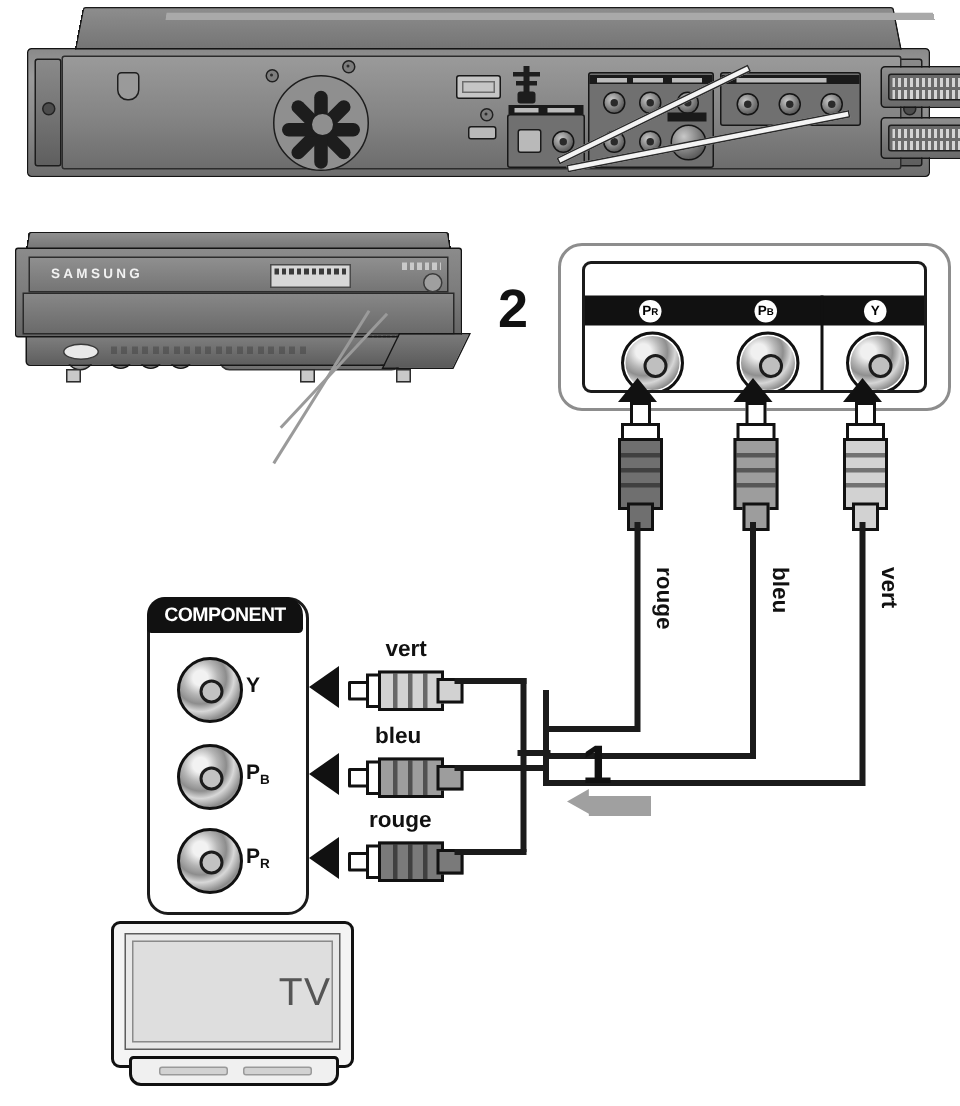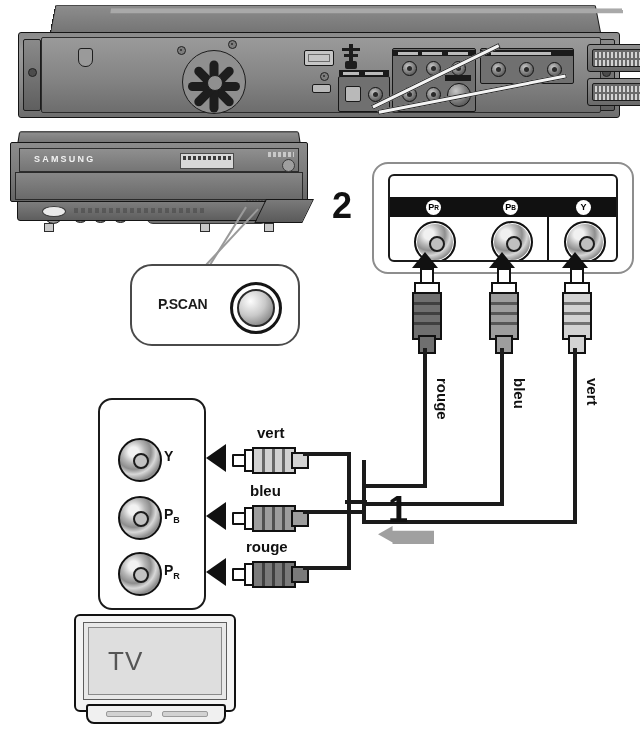--- a/index.html
+++ b/index.html
@@ -58,21 +58,21 @@
     border:1.6px solid #161616;border-radius:3px;
   }
   .scart-in{position:absolute;left:4px;top:4px;right:4px;bottom:4px;background:#6a6a6a;border:1.2px solid #1d1d1d;border-radius:2px;overflow:hidden;}
   .scart-pins{position:absolute;left:2px;top:2px;right:2px;height:6px;background:repeating-linear-gradient(90deg,#d4d4d4 0 2px,#6a6a6a 2px 4px);}
   .scart-pins.b{top:10px;}
 
   
   .callout{position:absolute;background:#f4f4f4;border:1.1px solid #2a2a2a;transform-origin:0 50%;height:3px;}
 
   
-  #front-device{left:8px;top:131px;width:300px;height:92px;}
+  #front-device{left:8px;top:154px;width:300px;height:92px;}
   .fr-top{position:absolute;left:10px;top:0;width:280px;height:14px;background:linear-gradient(#8f8f8f,#6e6e6e);border:1.4px solid #161616;border-radius:2px 2px 0 0;transform:perspective(260px) rotateX(16deg);}
   .fr-body{position:absolute;left:2px;top:11px;width:296px;height:58px;background:linear-gradient(#8b8b8b,#7c7c7c 50%,#656565);border:1.6px solid #131313;border-radius:2px;}
   .fr-upper{position:absolute;left:8px;top:5px;width:278px;height:22px;background:linear-gradient(#8f8f8f,#757575);border:1px solid #2d2d2d;}
   .fr-lower{position:absolute;left:4px;top:29px;width:286px;height:26px;background:linear-gradient(#878787,#6a6a6a);border:1px solid #2a2a2a;}
   .samsung{position:absolute;left:14px;top:5px;color:#f2f2f2;font-size:9px;letter-spacing:2.2px;font-weight:bold;font-family:"Liberation Sans",sans-serif;}
   .fr-logo{position:absolute;left:160px;top:4px;width:52px;height:14px;background:#d7d7d7;border:1px solid #4a4a4a;}
   .fr-logo:after{content:"";position:absolute;left:2px;top:2px;right:2px;height:4px;background:repeating-linear-gradient(90deg,#3a3a3a 0 3px,#d7d7d7 3px 5px);}
   .fr-knob{position:absolute;left:28px;top:32px;width:17px;height:17px;border-radius:50%;background:radial-gradient(circle at 36% 32%,#e2e2e2,#9a9a9a 65%,#5f5f5f);border:1.3px solid #1d1d1d;}
   .fr-btn3{position:absolute;top:33px;width:15px;height:15px;border-radius:50%;background:radial-gradient(circle at 36% 32%,#cfcfcf,#7f7f7f 62%,#464646);border:1.6px solid #141414;}
   .fr-btn3:after{content:"";position:absolute;left:4px;top:4px;width:5px;height:5px;border-radius:50%;background:#2d2d2d;}
@@ -153,21 +153,21 @@
   .wire-v{width:4px;}
 
   
   .step1{position:absolute;left:388px;top:489px;font-size:36px;font-weight:bold;color:#111;}
   .grayarrow{position:absolute;left:378px;top:526px;width:56px;height:18px;background:#a0a0a0;clip-path:polygon(0 46%,26% 0,26% 26%,100% 26%,100% 100%,26% 100%,26% 92%);}
 
   
   #tv{left:72px;top:614px;width:164px;height:115px;}
   .tv-case{position:absolute;left:2px;top:0;width:158px;height:94px;border:2.4px solid #111;border-radius:6px;background:#f4f4f4;}
   .tv-bezel{position:absolute;left:7px;top:6px;right:7px;bottom:10px;border:1.6px solid #5d5d5d;background:#e8e8e8;}
-  .tv-screen{position:absolute;left:4px;top:4px;right:4px;bottom:4px;border:1.4px solid #8a8a8a;background:#dedede;display:flex;align-items:center;justify-content:flex-start;padding-left:19px;}
+  .tv-screen{position:absolute;left:4px;top:4px;right:4px;bottom:4px;border:1.4px solid #8a8a8a;background:#dedede;display:flex;align-items:center;justify-content:flex-end;}
   .tv-screen span{font-size:26px;color:#555;letter-spacing:1px;}
   .tv-base{position:absolute;left:14px;top:90px;width:136px;height:16px;border:2.2px solid #111;border-radius:3px 3px 8px 8px;background:#f0f0f0;}
   .tv-slot{position:absolute;top:5px;height:4px;background:#d2d2d2;border:1px solid #9a9a9a;border-radius:2px;}
 </style>
 </head>
 <body>
 
 <div class="stage">
 
   <div class="abs" id="rear-device">
@@ -289,26 +289,20 @@
         <span class="fr-oval"></span>
         <span class="fr-dtext"></span>
       </div>
       <div class="fr-skew"></div>
     </div>
   </div>
 
   <div class="lead" style="left:246px;top:206px;width:120px;transform:rotate(122deg);"></div>
   <div class="lead" style="left:258px;top:208px;width:104px;transform:rotate(133deg);"></div>
 
-  <div class="abs" id="pscan-box">
-    <span class="pscan-label">P.SCAN</span>
-    <span class="pscan-knob">
-        <i></i>
-      </span>
-  </div>
 
   <div class="co-num">2</div>
 
   <div class="abs" id="compout-box">
     <div class="co-inner">
       <div class="co-subbar">
         <span class="co-chip" style="left:36px;">P<sub>R</sub></span>
         <span class="co-chip" style="left:113px;">P<sub>B</sub></span>
         <span class="co-chip" style="left:186px;">Y</span>
       </div>
@@ -368,20 +362,21 @@
 
   <span class="wire wire-v" style="left:573px;top:348px;height:176px;"></span>
   <span class="wire wire-h" style="left:362px;top:520px;width:213px;"></span>
 
   <span class="wire wire-v" style="left:362px;top:460px;height:64px;"></span>
 
   <span class="step1">1</span>
   <span class="grayarrow"></span>
 
   <div class="abs" id="comp-panel">
+    <div class="cp-title">COMPONENT</div>
     <span class="pjack" style="top:38px;"></span>
     <span class="pj-lbl" style="top:48px;">Y</span>
     <span class="pjack" style="top:96px;"></span>
     <span class="pj-lbl" style="top:106px;">P<sub>B</sub></span>
     <span class="pjack" style="top:152px;"></span>
     <span class="pj-lbl" style="top:162px;">P<sub>R</sub></span>
   </div>
 
   <span class="larrow" style="left:206px;top:444px;"></span>
   <span class="larrow" style="left:206px;top:502px;"></span>

